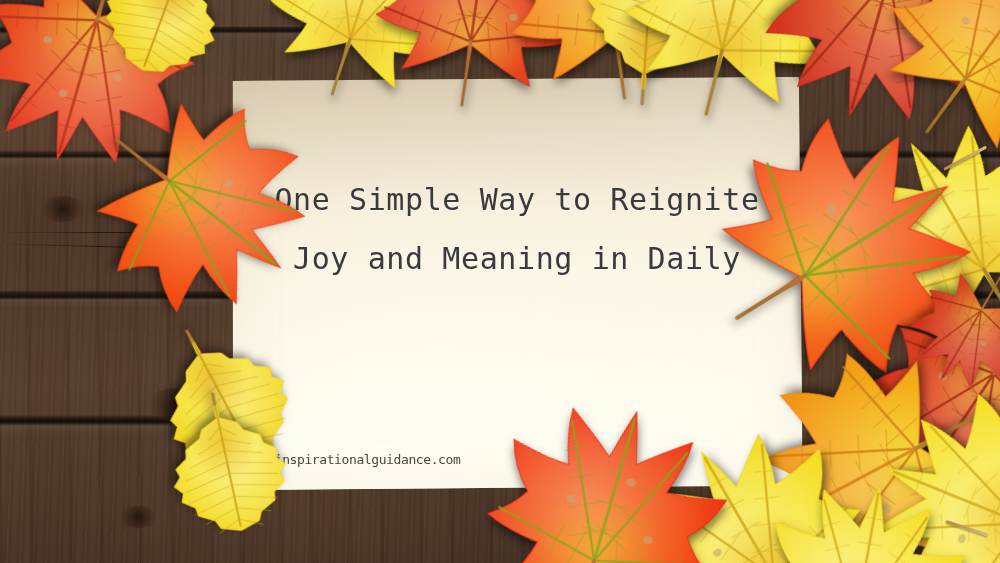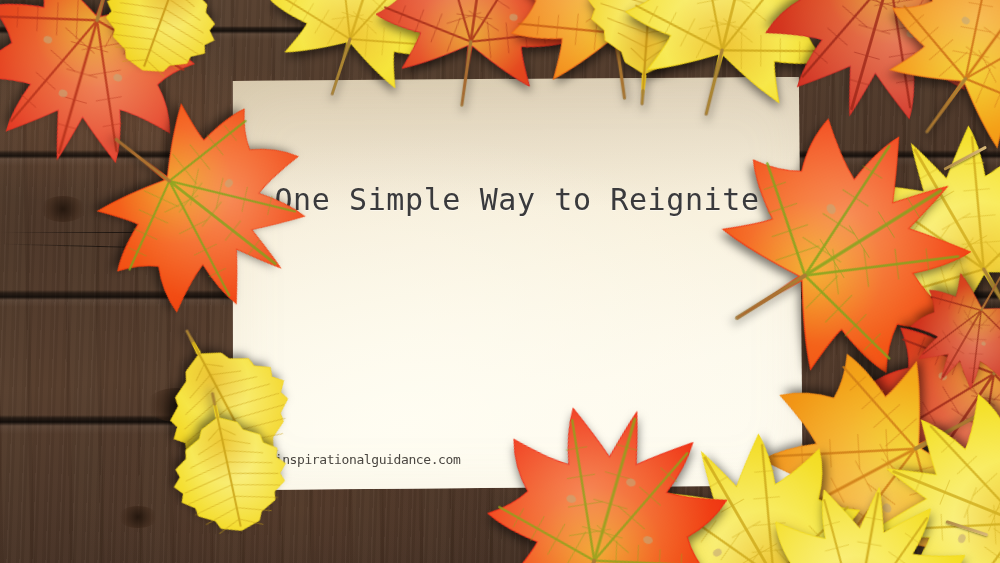--- a/index.html
+++ b/index.html
@@ -125,20 +125,21 @@
   <div class="wood-crack" style="left:0px;top:246px;width:200px;transform:rotate(1.5deg);"></div>
 
   <div id="leaves-back"></div>
 
   <div class="paper">
     <div class="paper-shade-top"></div>
   </div>
 
   <div class="headline">
     <span class="ln">One Simple Way to Reignite</span>
+    <span class="ln">Joy and Meaning in Daily</span>
   </div>
 
   <div class="site-url">www.inspirationalguidance.com</div>
 
   <div id="leaves-front">
       <div class="leaf shadow" style="left: -18px; top: -52px; width: 210px; height: 215px; transform: rotate(196deg);">
         <svg viewBox="0 0 200 200" width="100%" height="100%" preserveAspectRatio="none">
           <defs>
             <radialGradient id="lg0" cx="50%" cy="64%" r="68%">
               <stop offset="0" stop-color="#e8a51d"></stop>

